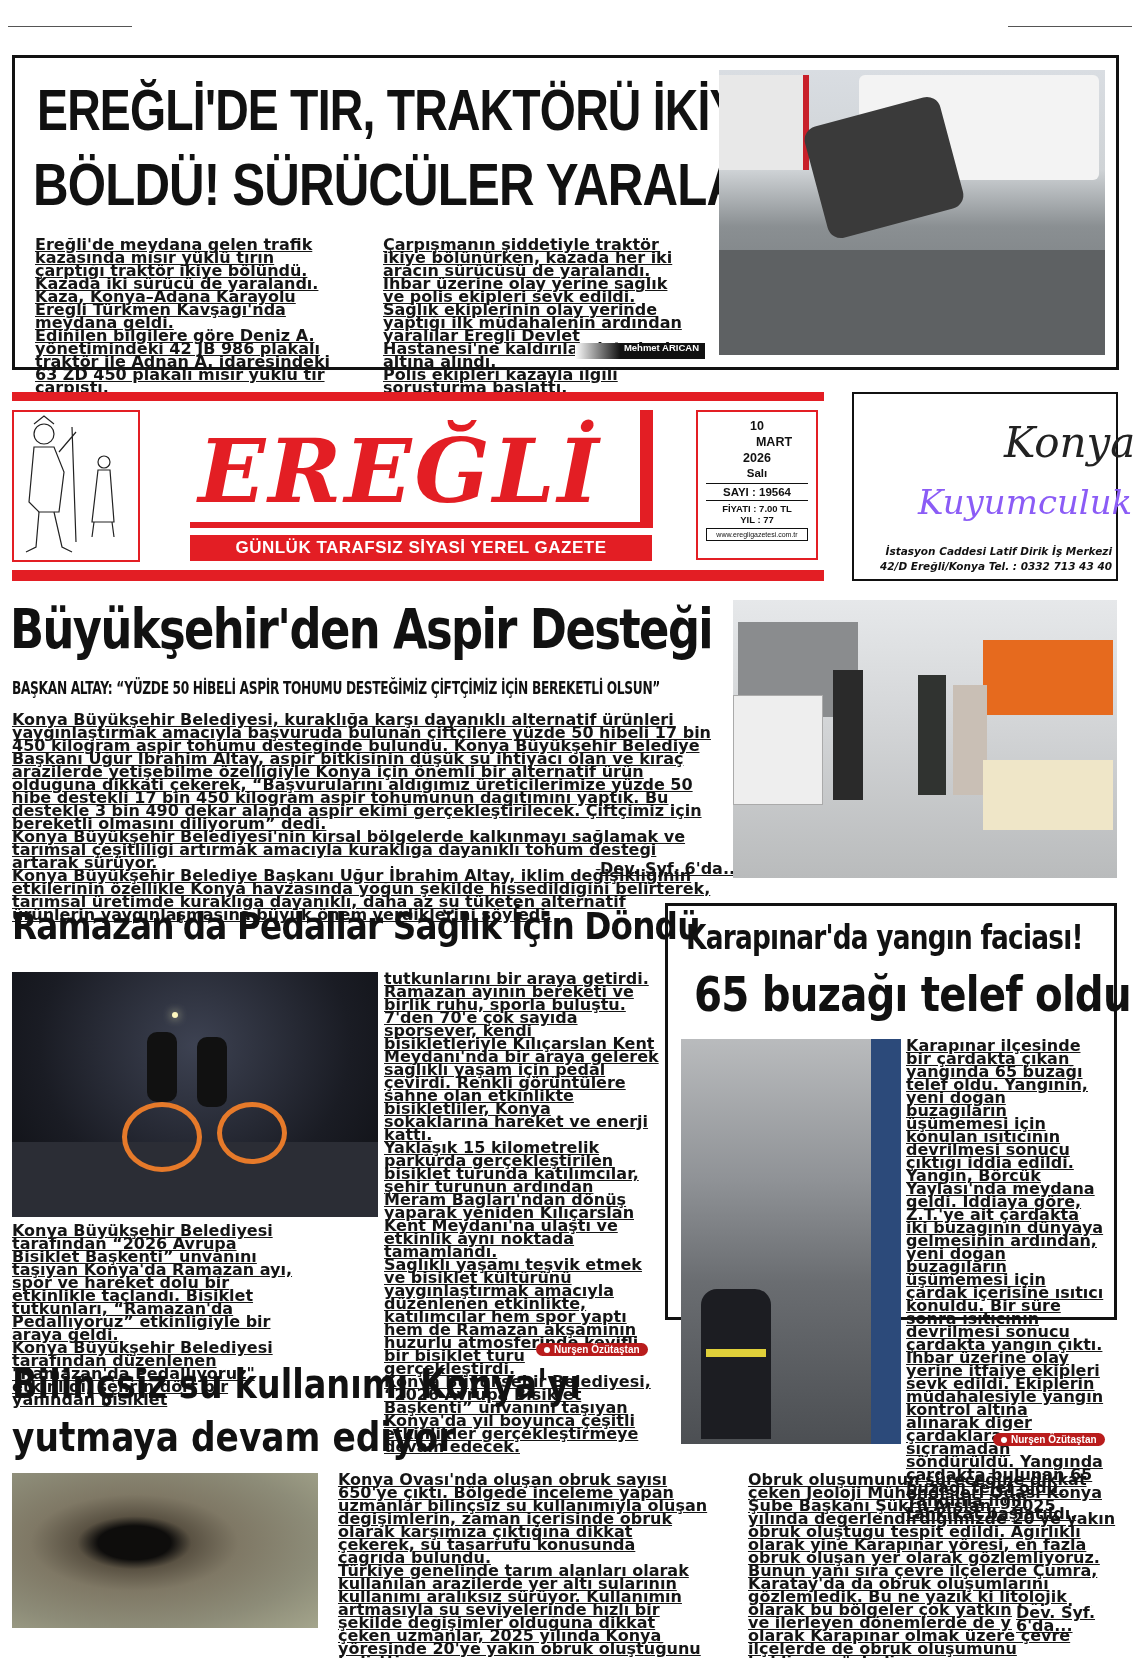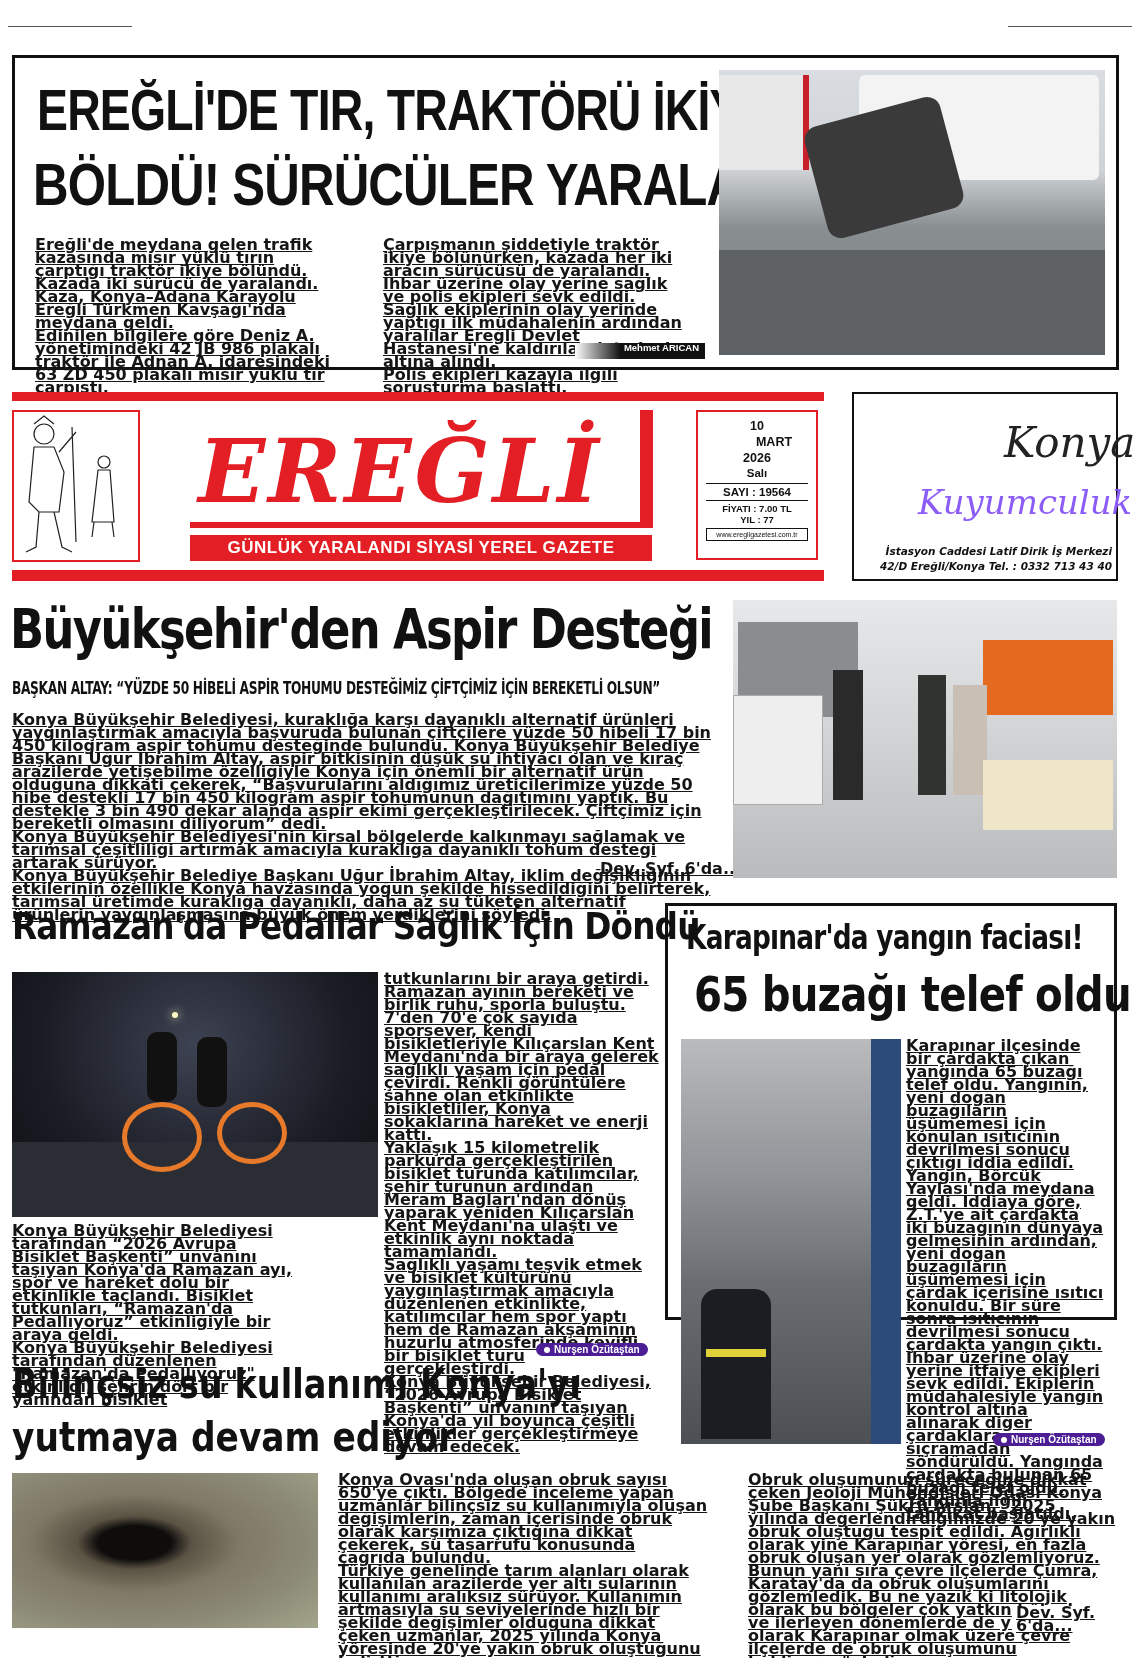--- a/index.html
+++ b/index.html
@@ -2,21 +2,21 @@
 <html><head>
 <meta charset="utf-8">
 <style>
   * { box-sizing: border-box; margin: 0; padding: 0; }
   body { width: 1140px; height: 1658px; background: #fff; position: relative; overflow: hidden; font-family: "DejaVu Sans", sans-serif; color: #111; }
   .abs { position: absolute; }
   .rule-top { height: 1px; background: #555; top: 26px; }
   .cond { font-family: "Liberation Sans", sans-serif; font-weight: 900; letter-spacing: -1px; transform-origin: left top; white-space: nowrap; }
   .body-txt { font-family: "DejaVu Sans", sans-serif; font-weight: bold; font-size: 16px; line-height: 13px; color: #151515; text-decoration: underline; }
   .photo { overflow: hidden; }
-  .byline { background: #4c1d95; color: #fff; font-family: "Liberation Sans", sans-serif; font-weight: bold; font-size: 10px; padding: 1px 8px; border-radius: 10px; white-space: nowrap; }
+  .byline { background: #b91c1c; color: #fff; font-family: "Liberation Sans", sans-serif; font-weight: bold; font-size: 10px; padding: 1px 8px; border-radius: 10px; white-space: nowrap; }
   .byline .dot { display: inline-block; width: 6px; height: 6px; border-radius: 50%; background: #fff; margin-right: 4px; vertical-align: middle; }
   .red { background: #e31e24; }
 </style>
 </head>
 <body>
 
 <div class="abs rule-top" style="left:8px;width:124px;"></div>
 <div class="abs rule-top" style="left:1008px;width:124px;"></div>
 
 <div class="abs" style="left:12px;top:55px;width:1107px;height:315px;border:3px solid #111;">
@@ -52,21 +52,21 @@
         <path d="M84 58 L78 110 L100 110 L96 58 Z"></path>
       <path d="M80 110 L78 125 M98 110 L100 125"></path>
     </g>
   </svg>
 </div>
 <div class="abs" style="left:190px;top:425px;width:420px;height:92px;text-align:center;font-style:italic;">
   <span style="font-family:'DejaVu Serif',serif;font-weight:bold;font-size:88px;line-height:92px;color:#e31e24;letter-spacing:3px;">EREĞLİ</span>
 </div>
 <div class="abs red" style="left:190px;top:522px;width:460px;height:6px;"></div>
 <div class="abs red" style="left:640px;top:410px;width:13px;height:118px;"></div>
-<div class="abs red" style="left:190px;top:535px;width:462px;height:26px;color:#fff;font:bold 17px 'Liberation Sans',sans-serif;line-height:26px;text-align:center;letter-spacing:0.5px;">GÜNLÜK YARALANDI SİYASİ YEREL GAZETE</div>
+<div class="abs red" style="left:190px;top:535px;width:462px;height:26px;color:#fff;font:bold 17px 'Liberation Sans',sans-serif;line-height:26px;text-align:center;letter-spacing:0.5px;">GÜNLÜK TARAFSIZ SİYASİ YEREL GAZETE</div>
 <div class="abs red" style="left:12px;top:570px;width:812px;height:11px;"></div>
 
 <div class="abs" style="left:696px;top:410px;width:122px;height:150px;border:2px solid #e31e24;text-align:center;font-family:'Liberation Sans',sans-serif;font-weight:bold;">
   <div style="font-size:12.5px;line-height:16px;margin-top:6px;">10</div>
   <div style="font-size:12.5px;line-height:16px;margin-left:34px;">MART</div>
   <div style="font-size:12.5px;line-height:16px;">2026</div>
   <div style="font-size:11.5px;line-height:15px;">Salı</div>
   <div style="margin:2px 8px;border-top:1.5px solid #111;border-bottom:1.5px solid #111;font-size:11.5px;line-height:16px;">SAYI : 19564</div>
   <div style="font-size:9.5px;line-height:11px;margin-top:2px;">FİYATI : 7.00 TL</div>
   <div style="font-size:9.5px;line-height:11px;">YIL : 77</div>

